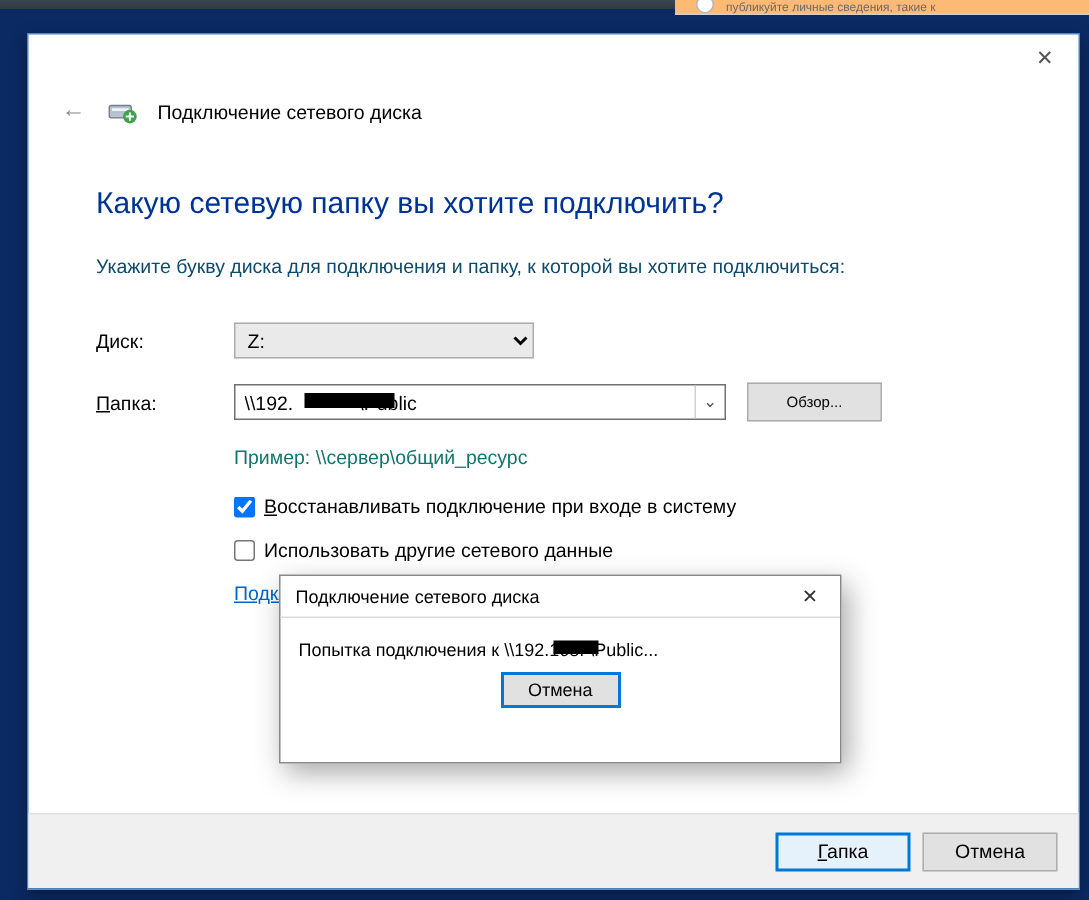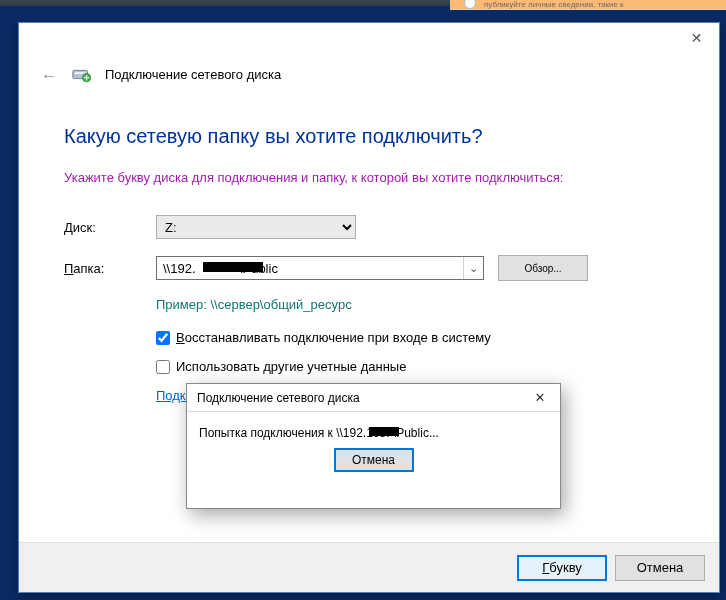--- a/index.html
+++ b/index.html
@@ -61,21 +61,21 @@
 
   .body {
     flex: 1; padding: 28px 45px 0 45px;
     position: relative;
   }
   .heading {
     color: #003399; font-size: 20px; font-weight: 400;
     margin: 0 0 22px 0;
   }
   .instruction {
-    font-size: 13px; color: #a21caf; margin: 0 0 30px 0;
+    font-size: 13px; color: #0c4a6e; margin: 0 0 30px 0;
   }
 
   .form-row {
     display: flex; align-items: center; margin-bottom: 16px;
     font-size: 13px;
   }
   .form-row .lbl { width: 92px; }
   .underline-letter { text-decoration: underline; }
 
   select.drive {
@@ -225,33 +225,33 @@
     <div class="check-row">
       <input type="checkbox" checked="" style="">
       <span>
         <span class="underline-letter">В</span><span>осстанавливать подключение при входе в систему</span>
       </span>
     </div>
 
     <div class="check-row">
       <input type="checkbox" style="">
       <span>
-        <span>Использовать другие учетные </span><span class="underline-letter">д</span><span>анные</span>
+        <span>Использовать другие сетевого </span><span class="underline-letter">д</span><span>анные</span>
       </span>
     </div>
 
     <div class="links-row">
       <a href="#">Подкл</a>
       <span class="spacer"></span>
     </div>
   </div>
 
   <div class="footer">
     <button class="primary">
-      <span class="underline-letter">Г</span><span>букву</span>
+      <span class="underline-letter">Г</span><span>апка</span>
     </button>
     <button>Отмена</button>
   </div>
 </div>
 
 <div class="progress-dlg">
   <div class="pd-title">
     <span>Подключение сетевого диска</span>
     <span class="pd-close">✕</span>
   </div>

